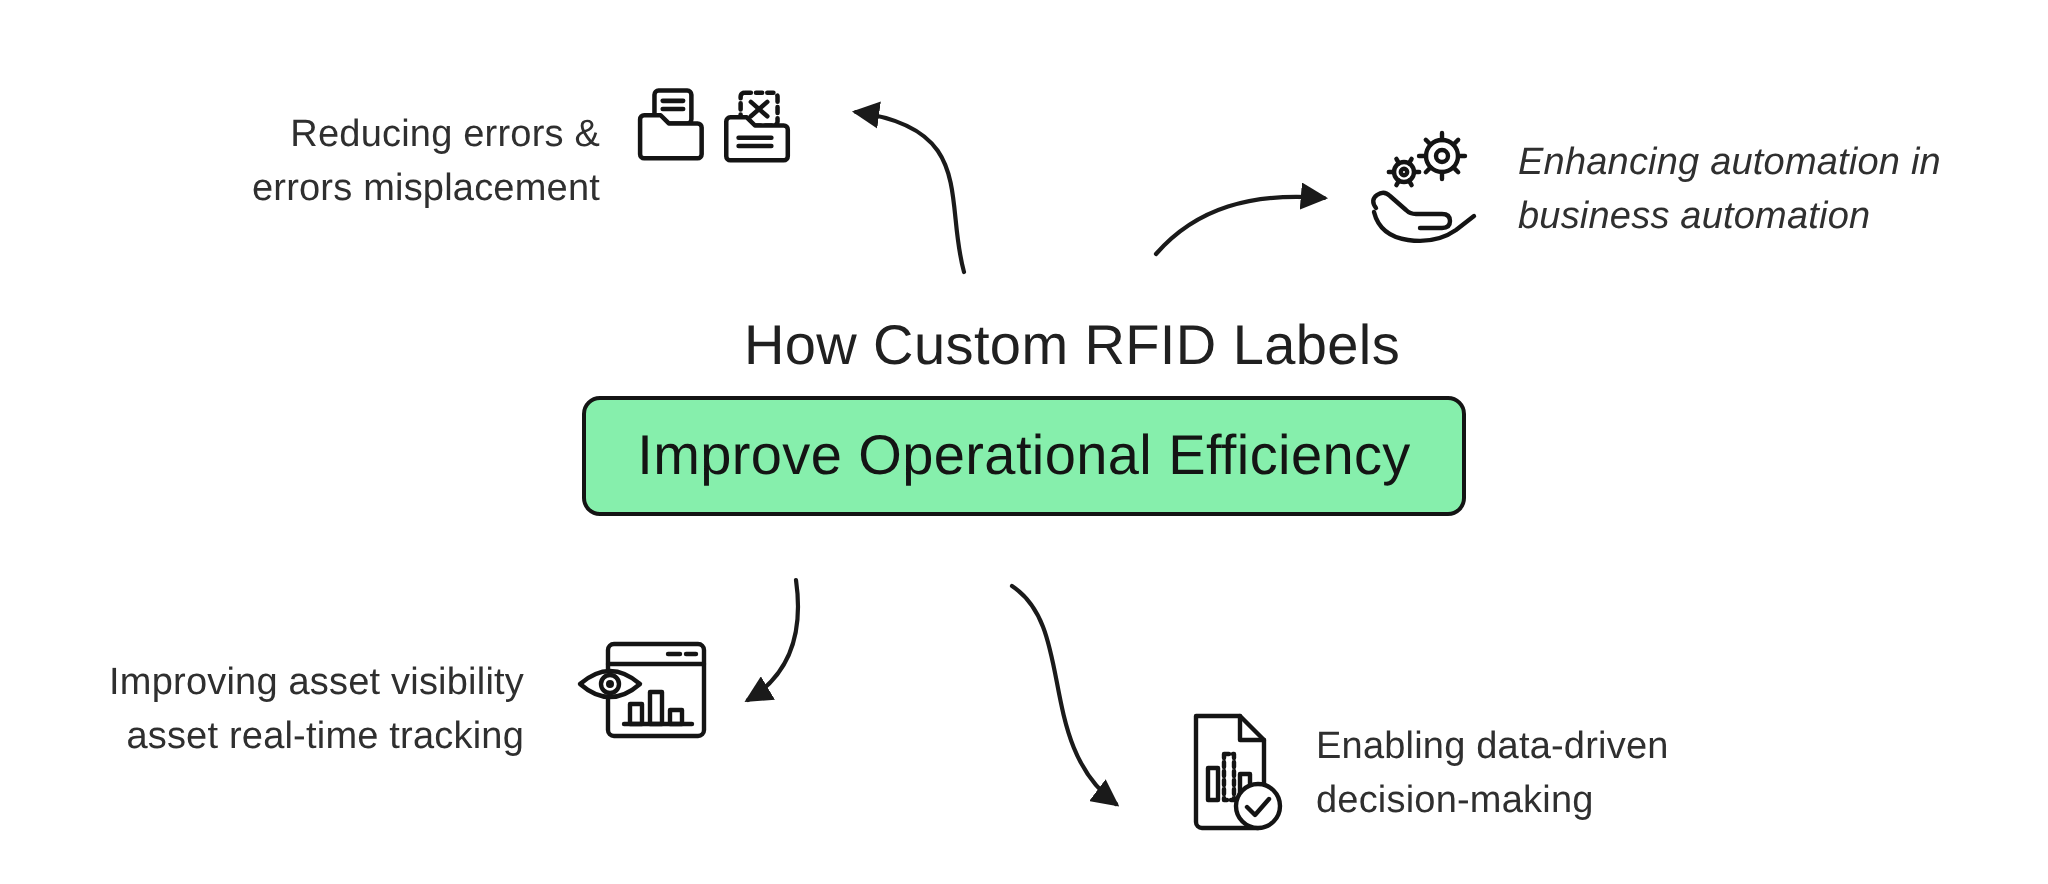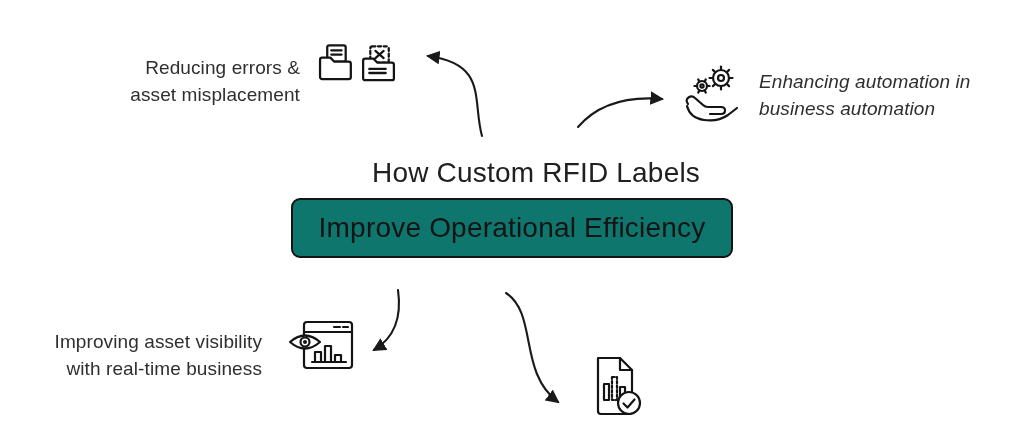--- a/index.html
+++ b/index.html
@@ -98,29 +98,29 @@
       </marker>
     </defs>
     <path class="connector" d="M482,136 C472,100 488,64 428,56" marker-end="url(#ah)"></path>
     <path class="connector" d="M578,127 C598,104 626,96 662,99" marker-end="url(#ah)"></path>
     <path class="connector" d="M398,290 C402,318 394,338 374,350" marker-end="url(#ah)"></path>
     <path class="connector" d="M506,293 C538,314 518,372 558,402" marker-end="url(#ah)"></path>
   </svg>
 
   <div class="center-block">
     <div class="title-line">How Custom RFID Labels</div>
-    <div class="highlight-box" style="background-color: #0f766e;">
+    <div class="highlight-box" style="background-color: #86efac;">
       <span>Improve Operational Efficiency</span>
     </div>
   </div>
 
   <div class="item item-tl">
     <div class="label align-right">
       <div>Reducing errors &amp;</div>
-      <div>asset misplacement</div>
+      <div>errors misplacement</div>
     </div>
     <svg class="icon" width="80" height="58" viewBox="0 0 78 56">
       <g>
         <rect x="9" y="1" width="18" height="16" rx="2"></rect>
         <line x1="13" y1="6" x2="23" y2="6"></line>
         <line x1="13" y1="10" x2="23" y2="10"></line>
         <path class="fill-white" d="M2,32 V15 a2 2 0 0 1 2,-2 h8 l4,4 h14 a2 2 0 0 1 2,2 v13 a2 2 0 0 1 -2,2 H4 a2 2 0 0 1 -2,-2 z"></path>
       </g>
       <g transform="translate(42,2)">
         <rect x="9" y="0" width="18" height="16" rx="2" stroke-dasharray="3 2.5"></rect>
@@ -164,21 +164,21 @@
     </svg>
     <div class="label align-left">
       <div>Enhancing automation in</div>
       <div>business automation</div>
     </div>
   </div>
 
   <div class="item item-bl">
     <div class="label align-right">
       <div>Improving asset visibility</div>
-      <div>with real-time business</div>
+      <div>asset real-time tracking</div>
     </div>
     <svg class="icon" width="68" height="62" viewBox="0 0 68 62">
       <g>
         <rect x="16" y="6" width="48" height="46" rx="3"></rect>
         <line x1="16" y1="16" x2="64" y2="16"></line>
         <line x1="46" y1="11" x2="52" y2="11"></line>
         <line x1="55" y1="11" x2="60" y2="11"></line>
       </g>
       <g>
         <line x1="24" y1="46" x2="58" y2="46"></line>
@@ -203,15 +203,19 @@
       <g>
         <rect x="16" y="28" width="5" height="16"></rect>
         <rect x="24" y="21" width="5" height="23" stroke-dasharray="2.5 2"></rect>
         <rect x="32" y="31" width="5" height="13"></rect>
       </g>
       <g>
         <circle class="fill-white" cx="41" cy="47" r="11"></circle>
         <path d="M35.5,47.5 l4,4 l7,-8"></path>
       </g>
     </svg>
+    <div class="label align-left">
+      <div>Enabling data-driven</div>
+      <div>decision-making</div>
+    </div>
   </div>
 
 </div>
 
 </body></html>

